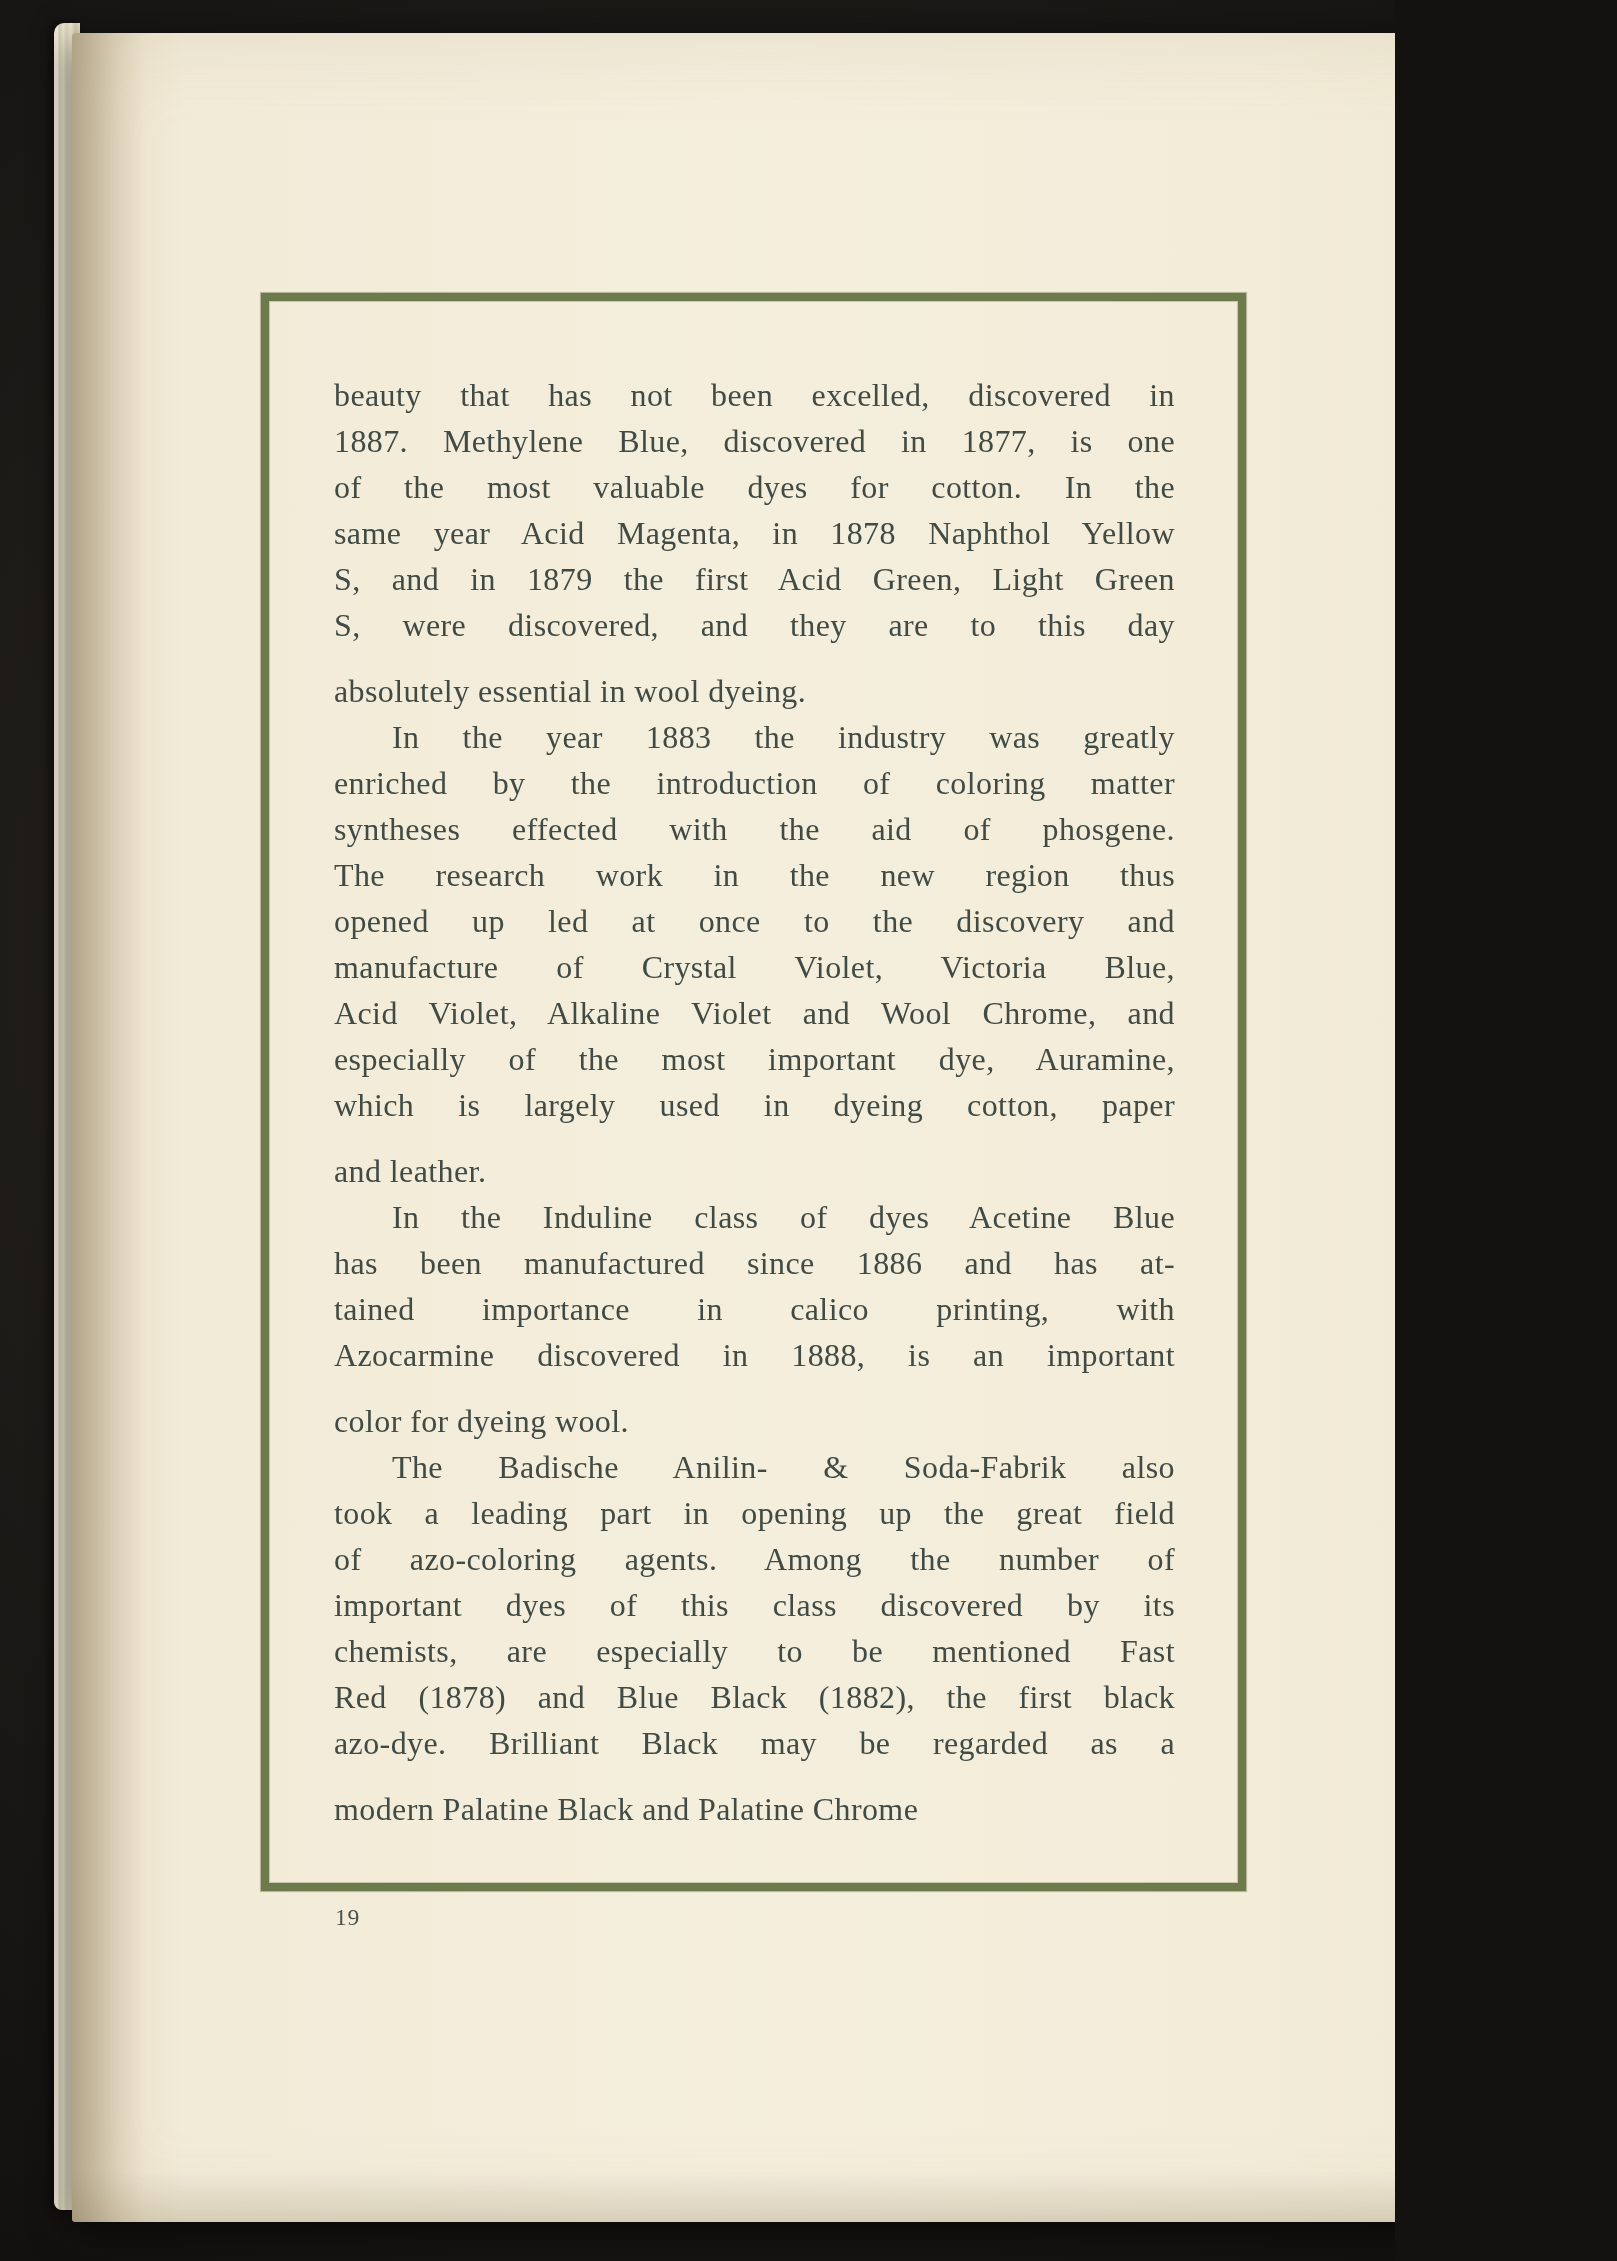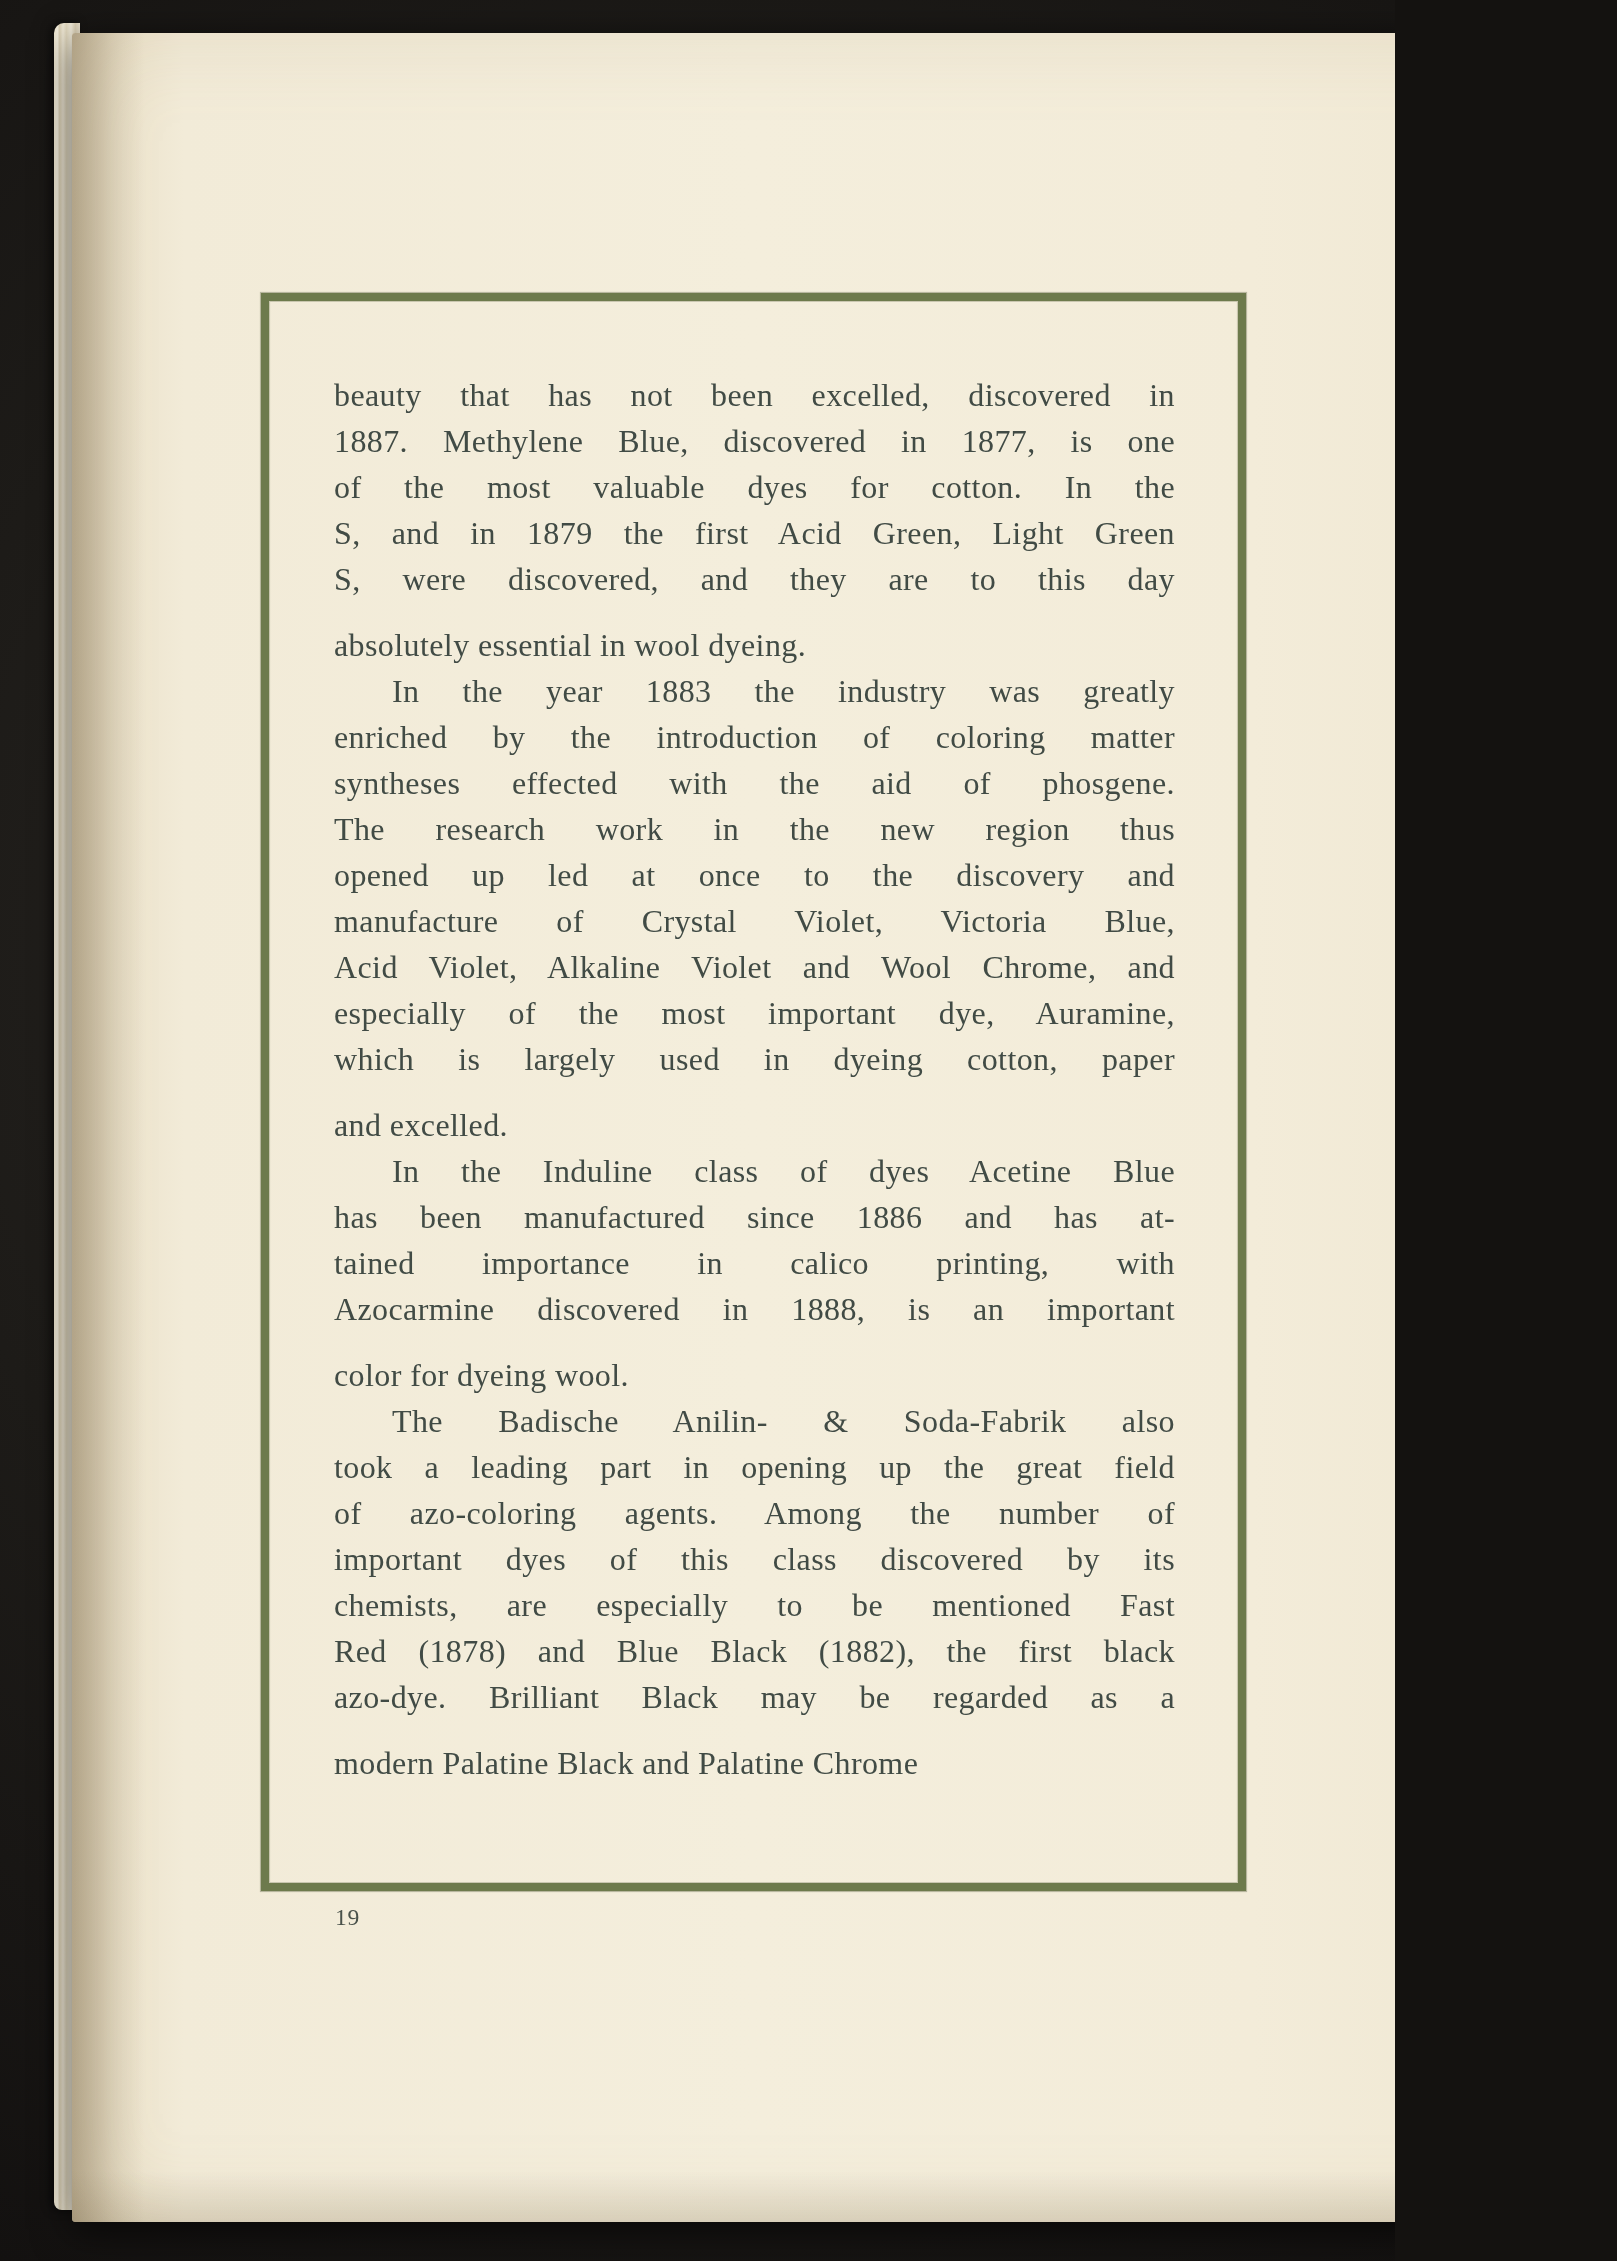--- a/index.html
+++ b/index.html
@@ -113,35 +113,36 @@
 
 <div class="scene">
   <div class="page-edges"></div>
   <div class="page">
     <div class="frame">
       <div class="text-block" id="text-block">
           <div class="paragraph">
             <div class="line">beauty that has not been excelled, discovered in</div>
             <div class="line">1887. Methylene Blue, discovered in 1877, is one</div>
             <div class="line">of the most valuable dyes for cotton. In the</div>
+            <div class="line">same year Acid Magenta, in 1878 Naphthol Yellow</div>
             <div class="line">S, and in 1879 the first Acid Green, Light Green</div>
             <div class="line">S, were discovered, and they are to this day</div>
             <div class="line last">absolutely essential in wool dyeing.</div>
           </div>
           <div class="paragraph">
             <div class="line indent">In the year 1883 the industry was greatly</div>
             <div class="line">enriched by the introduction of coloring matter</div>
             <div class="line">syntheses effected with the aid of phosgene.</div>
             <div class="line">The research work in the new region thus</div>
             <div class="line">opened up led at once to the discovery and</div>
             <div class="line">manufacture of Crystal Violet, Victoria Blue,</div>
             <div class="line">Acid Violet, Alkaline Violet and Wool Chrome, and</div>
             <div class="line">especially of the most important dye, Auramine,</div>
             <div class="line">which is largely used in dyeing cotton, paper</div>
-            <div class="line last">and excelled.</div>
+            <div class="line last">and leather.</div>
           </div>
           <div class="paragraph">
             <div class="line indent">In the Induline class of dyes Acetine Blue</div>
             <div class="line">has been manufactured since 1886 and has at-</div>
             <div class="line">tained importance in calico printing, with</div>
             <div class="line">Azocarmine discovered in 1888, is an important</div>
             <div class="line last">color for dyeing wool.</div>
           </div>
           <div class="paragraph">
             <div class="line indent">The Badische Anilin- &amp; Soda-Fabrik also</div>

